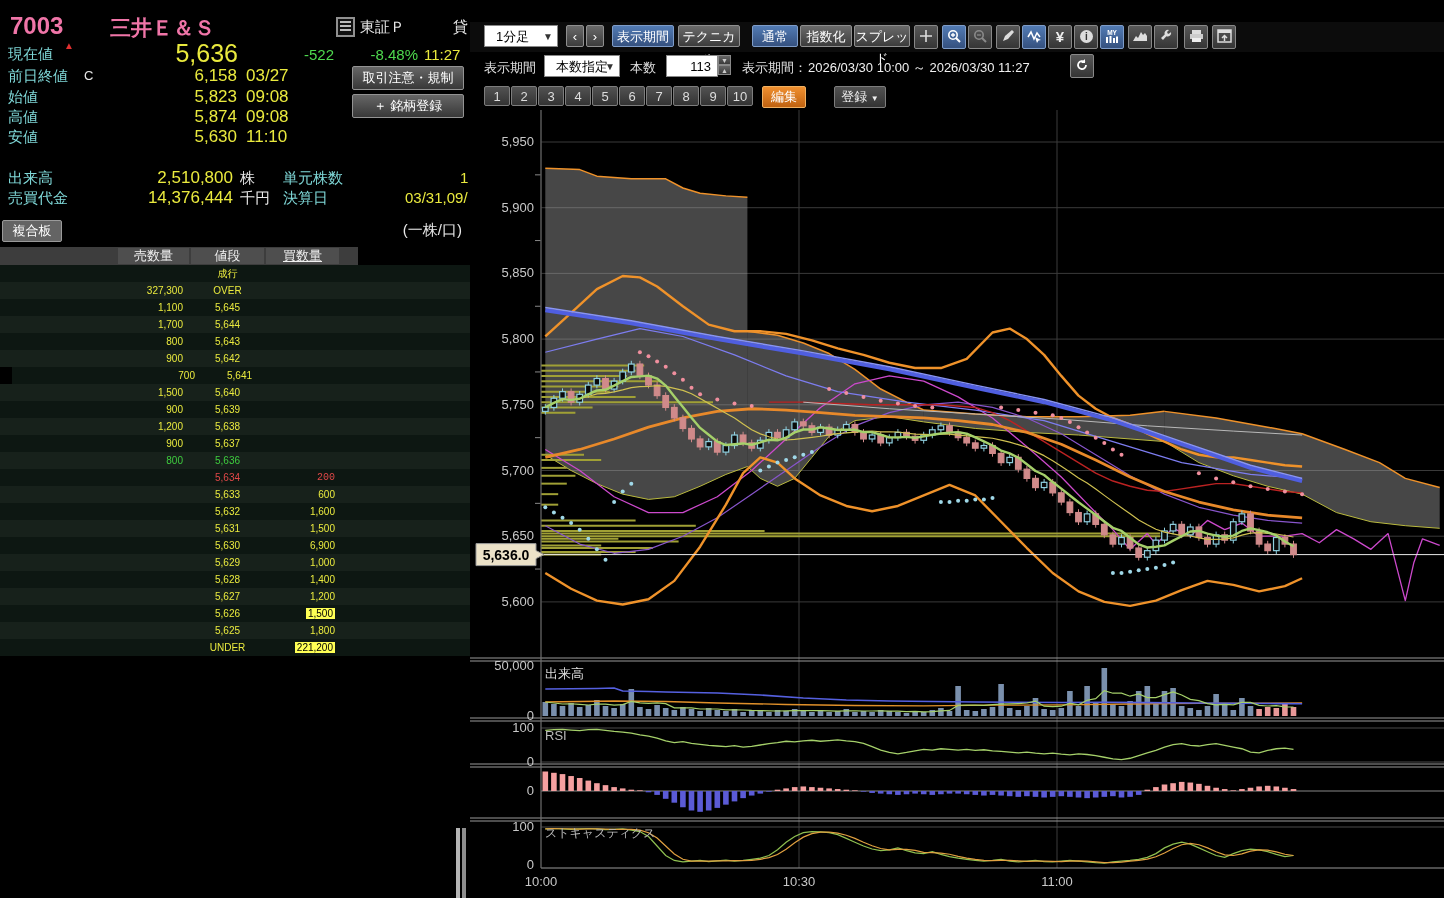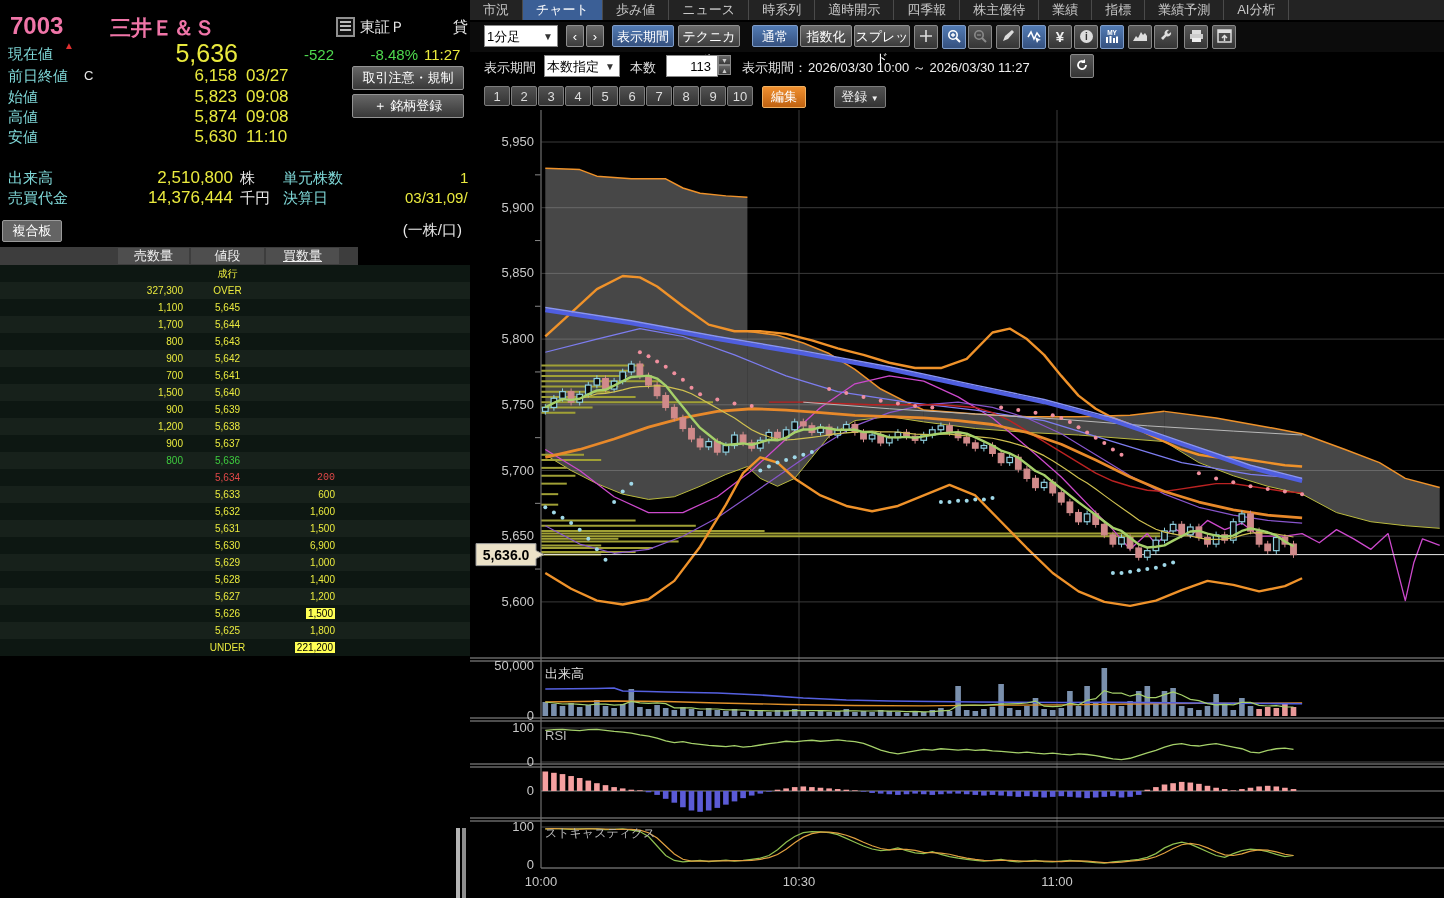--- a/index.html
+++ b/index.html
@@ -35,21 +35,21 @@
   
   #right-panel{position:absolute;left:470px;top:0;width:974px;height:898px;background:#000;}
   #tabbar{position:absolute;left:0;top:0;width:974px;height:20px;background:#232323;border-bottom:1px solid #000;display:flex;}
   .tab{height:20px;line-height:20px;padding:0 13px;font-size:13px;color:#c8c8c8;border-right:1px solid #4a4a4a;cursor:pointer;white-space:nowrap;}
   .tab.active{background:#3b5f96;color:#fff;}
   #toolbar{position:absolute;left:0;top:22px;width:974px;height:30px;background:#0c0c0c;}
   .tbtn{position:absolute;top:3px;height:22px;line-height:22px;text-align:center;font-size:13px;color:#fff;
         background:linear-gradient(#6a6a6a,#3c3c3c);border:1px solid #8f8f8f;border-radius:2px;cursor:pointer;box-sizing:border-box;}
   .tbtn.blue{background:linear-gradient(#527bb4,#35517f);border-color:#7e9cc8;}
   .sel{position:absolute;top:3px;height:22px;line-height:22px;background:#fff;color:#000;font-size:13px;
-       border:1px solid #888;box-sizing:border-box;padding-left:2px;cursor:pointer;}
+       border:1px solid #888;box-sizing:border-box;padding-left:11px;cursor:pointer;}
   .sel .car{position:absolute;right:4px;top:0;color:#333;font-size:10px;}
   .ibtn{position:absolute;top:3px;width:24px;height:24px;background:linear-gradient(#585858,#353535);
         border:1px solid #888;border-radius:2px;box-sizing:border-box;color:#eee;text-align:center;line-height:22px;font-size:14px;cursor:pointer;}
   .ibtn.blue{background:linear-gradient(#527bb4,#35517f);border-color:#7e9cc8;}
   .ibtn.dim{color:#777;}
   .ibtn svg{margin-top:3px;}
   #row3{position:absolute;left:0;top:54px;width:974px;height:28px;font-size:13px;color:#e0e0e0;}
   #row4{position:absolute;left:0;top:86px;width:974px;height:22px;}
   .numbtn{position:absolute;top:0;width:26px;height:20px;line-height:20px;text-align:center;font-size:13px;color:#ddd;
           background:linear-gradient(#525252,#333);border:1px solid #7d7d7d;border-radius:2px;box-sizing:border-box;cursor:pointer;}
@@ -140,21 +140,21 @@
           <span class="bd-price" style="color: rgb(234, 234, 62);">5,644</span>
         </div>
         <div class="bd-row" style="top: 86px; background: rgb(13, 23, 18);">
           <span class="bd-sell" style="color: rgb(234, 234, 62);">800</span>
           <span class="bd-price" style="color: rgb(234, 234, 62);">5,643</span>
         </div>
         <div class="bd-row" style="top: 103px; background: rgb(23, 33, 27);">
           <span class="bd-sell" style="color: rgb(234, 234, 62);">900</span>
           <span class="bd-price" style="color: rgb(234, 234, 62);">5,642</span>
         </div>
-        <div class="bd-row" style="top: 120px; background: rgb(13, 23, 18);">
+        <div class="bd-row" style="top: 120px; background: rgb(13, 23, 18); margin-left: 12px;">
           <span class="bd-sell" style="color: rgb(234, 234, 62);">700</span>
           <span class="bd-price" style="color: rgb(234, 234, 62);">5,641</span>
         </div>
         <div class="bd-row" style="top: 137px; background: rgb(23, 33, 27);">
           <span class="bd-sell" style="color: rgb(234, 234, 62);">1,500</span>
           <span class="bd-price" style="color: rgb(234, 234, 62);">5,640</span>
         </div>
         <div class="bd-row" style="top: 154px; background: rgb(13, 23, 18);">
           <span class="bd-sell" style="color: rgb(234, 234, 62);">900</span>
           <span class="bd-price" style="color: rgb(234, 234, 62);">5,639</span>
@@ -216,34 +216,20 @@
           <span class="bd-buy"><span class="hl">221,200</span></span>
         </div>
       </div>
   </div>
 
   <div id="v-scroll"></div>
   <div id="v-scroll2"></div>
 </div>
 
 <div id="right-panel">
-  <div id="tabbar">
-      <div class="tab">市況</div>
-      <div class="tab active">チャート</div>
-      <div class="tab">歩み値</div>
-      <div class="tab">ニュース</div>
-      <div class="tab">時系列</div>
-      <div class="tab">適時開示</div>
-      <div class="tab">四季報</div>
-      <div class="tab">株主優待</div>
-      <div class="tab">業績</div>
-      <div class="tab">指標</div>
-      <div class="tab">業績予測</div>
-      <div class="tab">AI分析</div>
-    </div>
 
   <div id="toolbar">
     <div class="sel" style="left:14px;width:74px;">
       <span>1分足</span><span class="car">▼</span>
     </div>
     <div class="tbtn" style="left:96px;width:18px;">‹</div>
     <div class="tbtn" style="left:116px;width:18px;">›</div>
     <div id="tb-buttons">
         <div class="tbtn blue" style="left: 142px; width: 62px;">表示期間</div>
         <div class="tbtn" style="left: 208px; width: 62px;">テクニカル</div>

